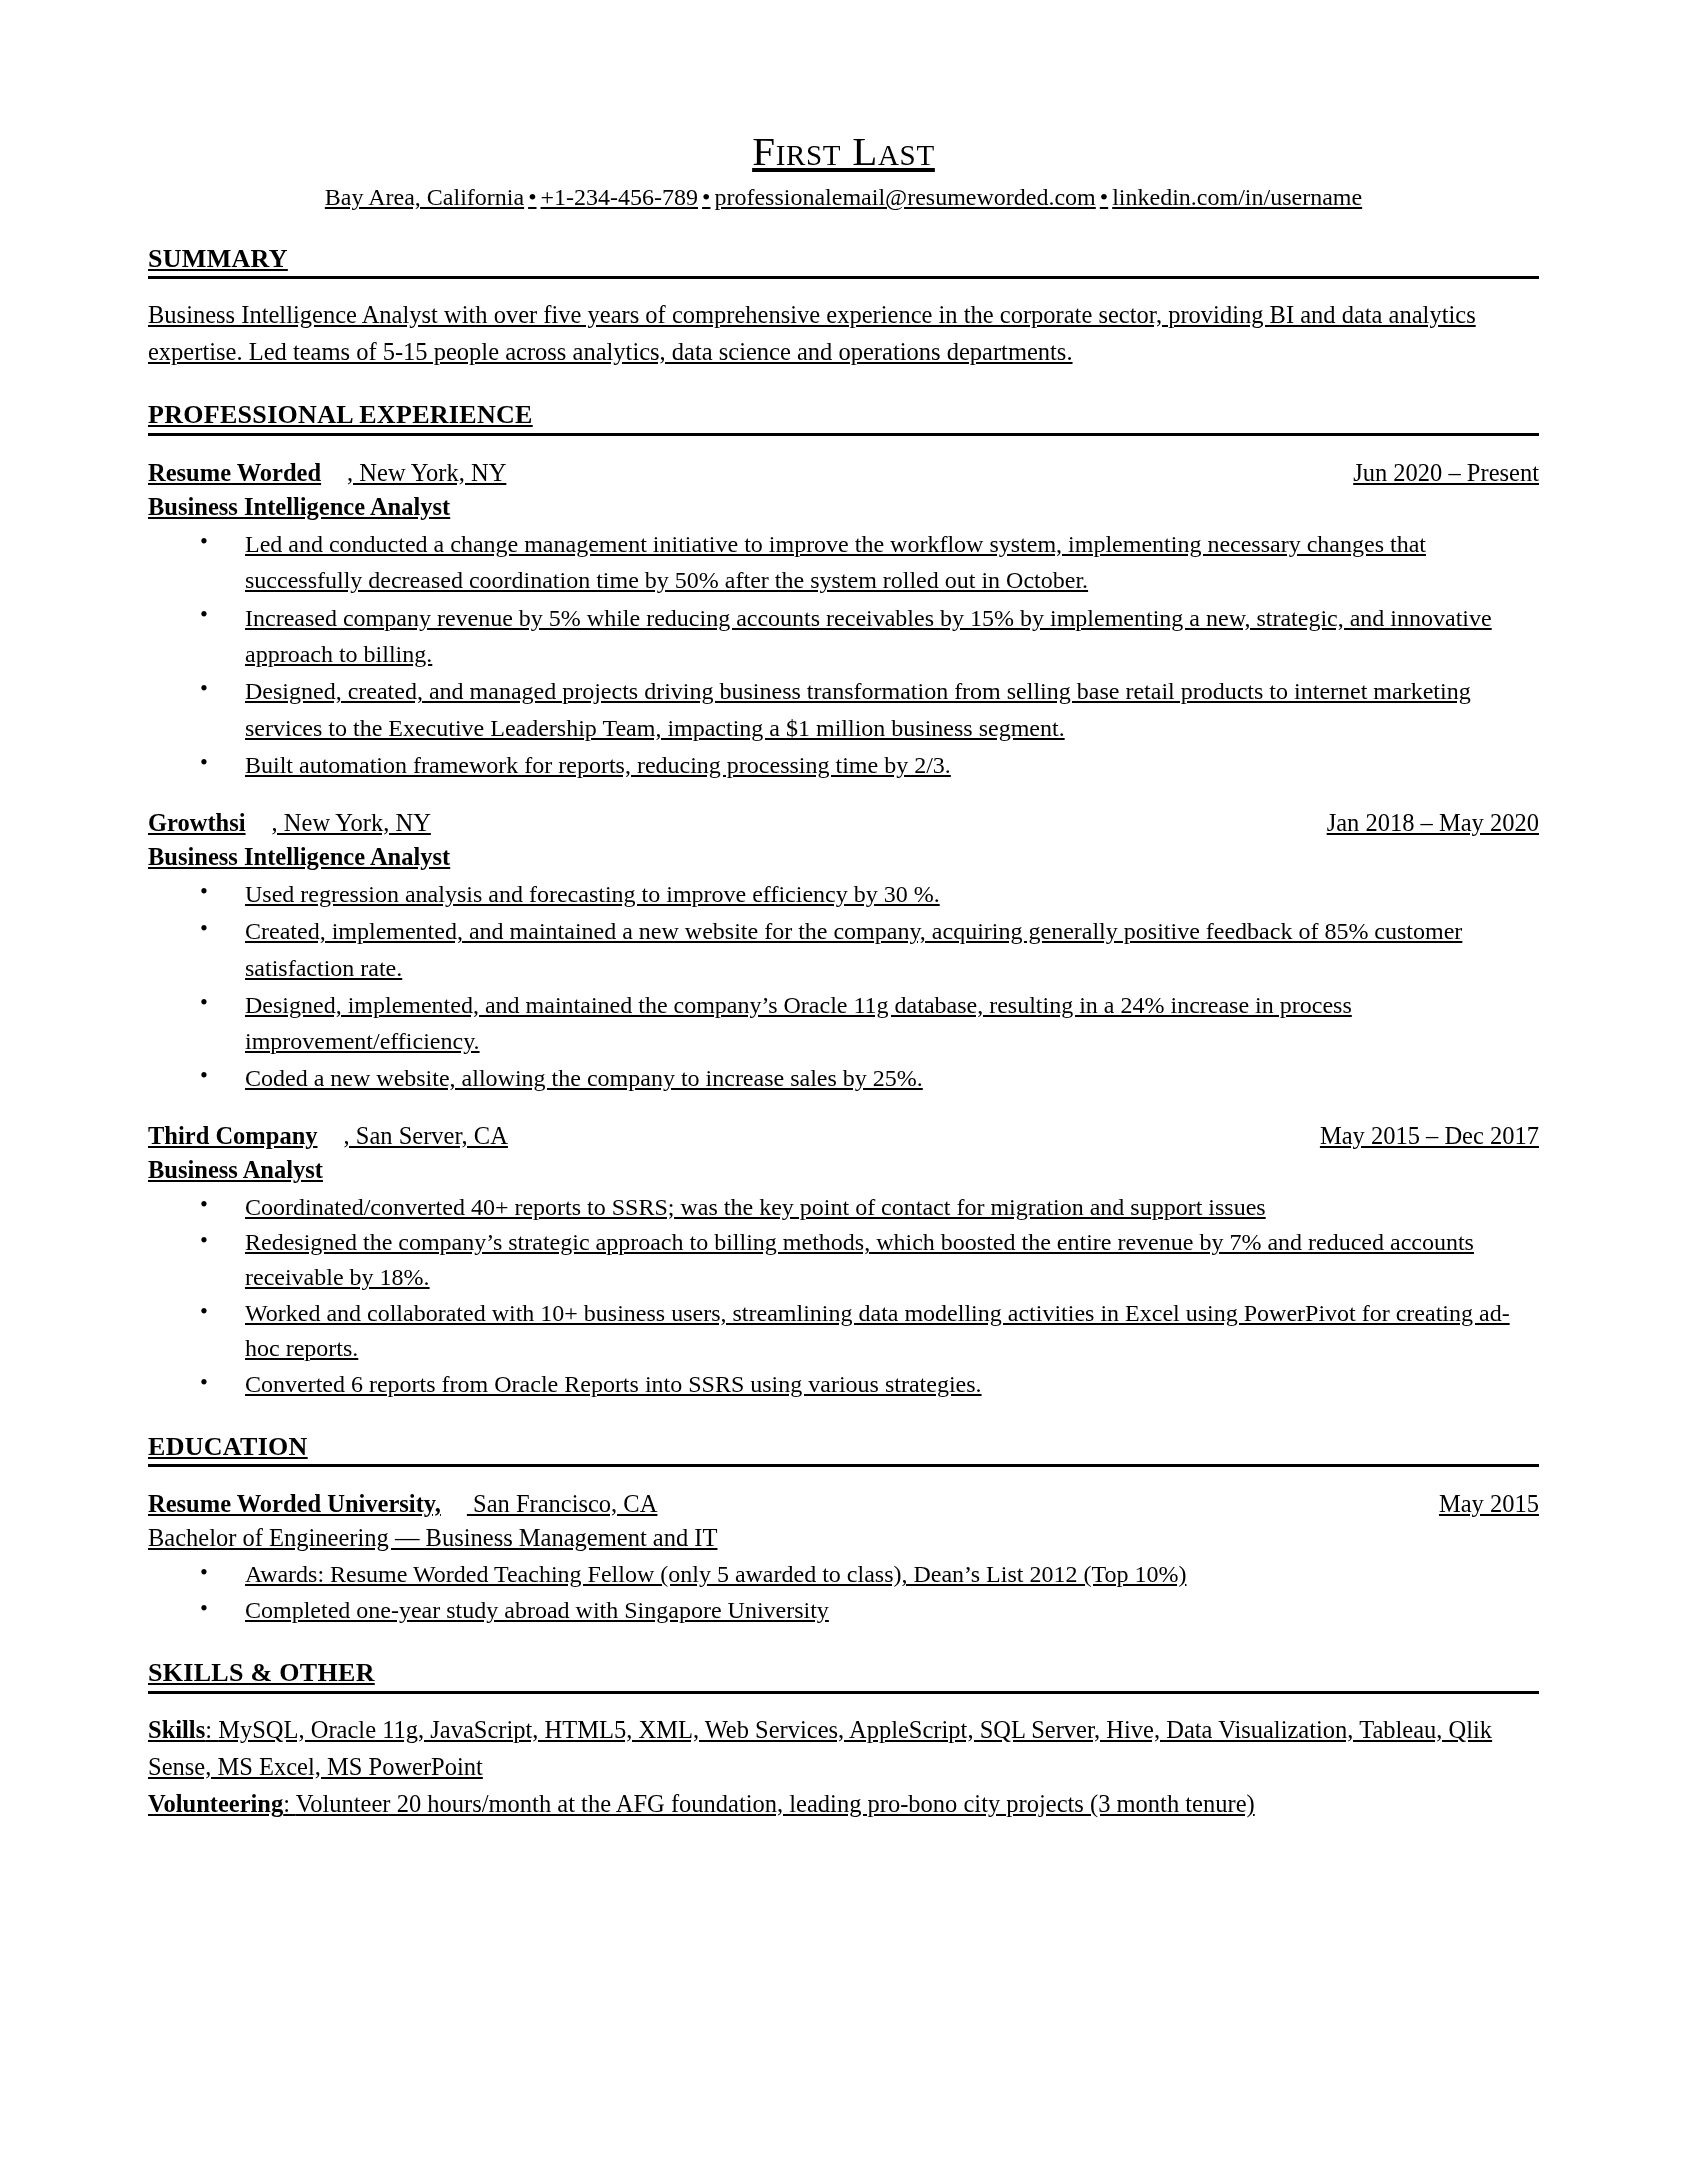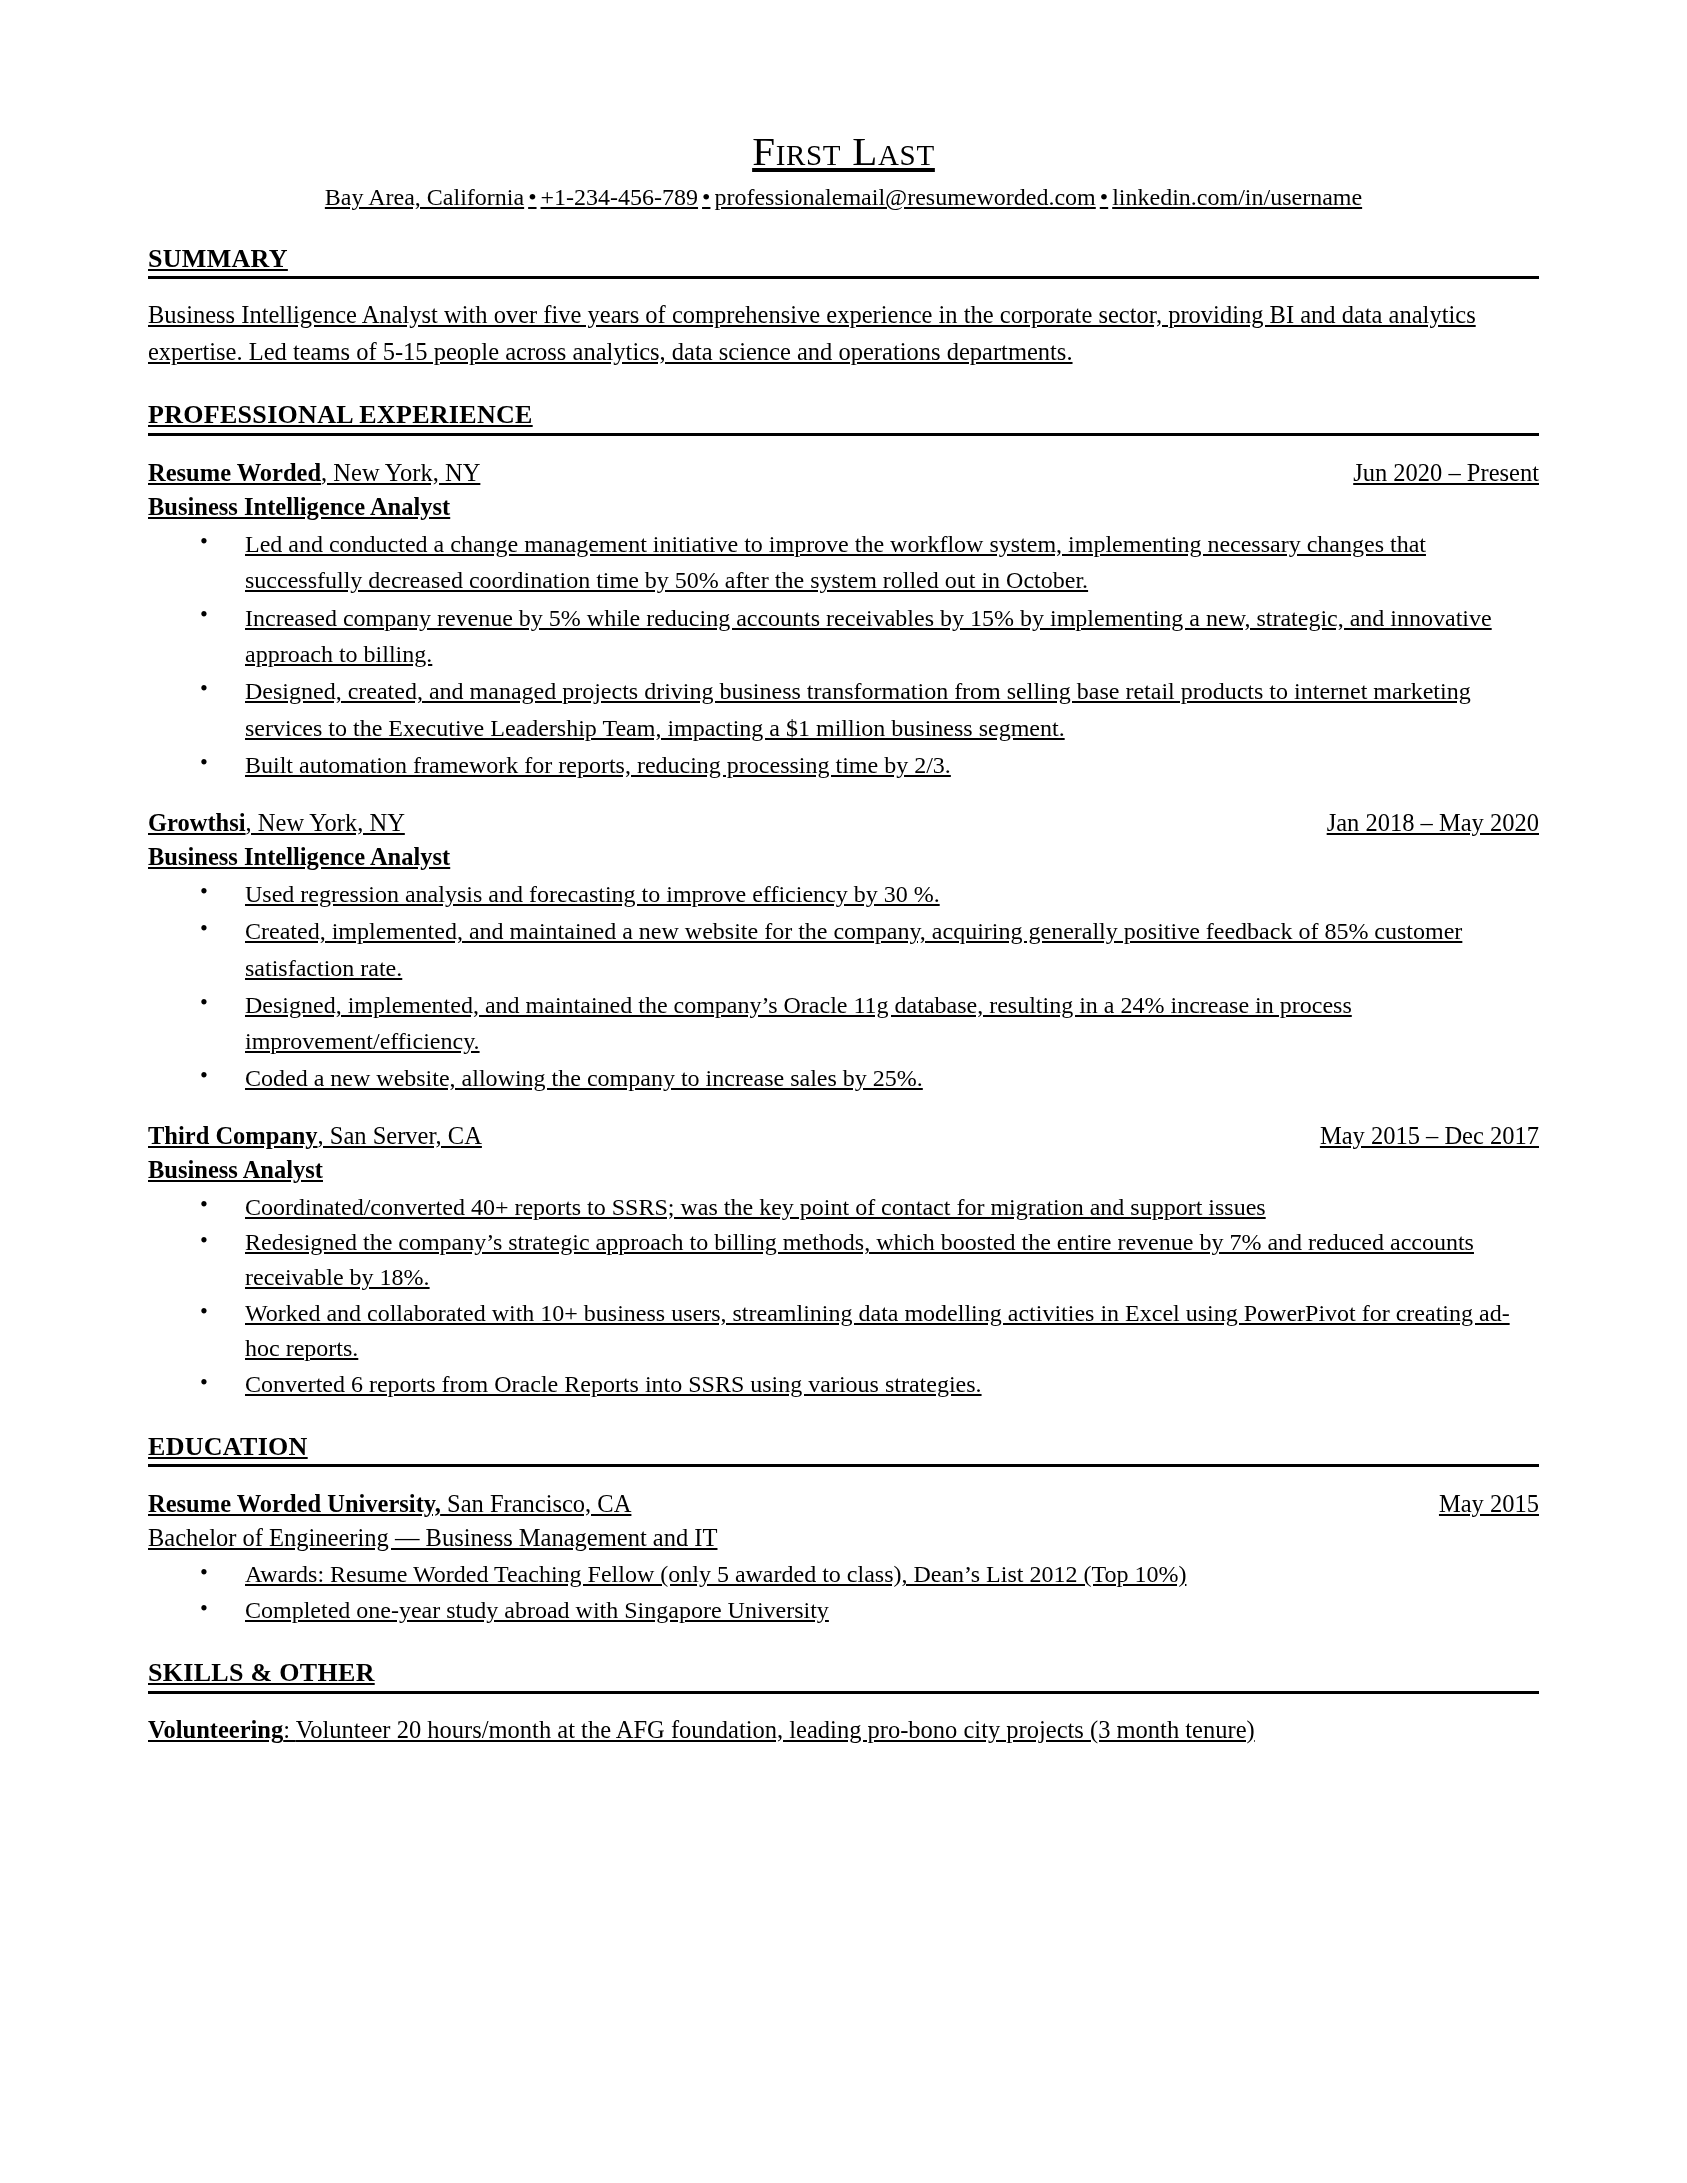--- a/index.html
+++ b/index.html
@@ -82,20 +82,21 @@
     justify-content: space-between;
     align-items: baseline;
     font-size: 24.5px;
     line-height: 1.38;
   }
   .entry-org {
     font-weight: 700;
   }
   .entry-loc {
     font-weight: 400;
+    padding-left: 26px;
   }
   .entry-date {
     font-weight: 400;
     white-space: nowrap;
     padding-left: 20px;
   }
   .entry-role {
     font-size: 24.5px;
     font-weight: 700;
     line-height: 1.38;
@@ -219,19 +220,20 @@
               <li>Completed one-year study abroad with Singapore University</li>
             </ul>
           </div>
         </div>
     </div>
 
     <div class="section">
       <div class="section-title">SKILLS &amp; OTHER</div>
       <div class="rule"></div>
       <div class="skills-block" id="skills-list">
+          <div class="skills-line"><span class="label">Skills</span><span>: </span><span>MySQL, Oracle 11g, JavaScript, HTML5, XML, Web Services, AppleScript, SQL Server, Hive, Data Visualization, Tableau, Qlik Sense, MS Excel, MS PowerPoint</span></div>
           <div class="skills-line"><span class="label">Volunteering</span><span>: </span><span>Volunteer 20 hours/month at the AFG foundation, leading pro-bono city projects (3 month tenure)</span></div>
         </div>
     </div>
 
   </div>
 </div>
 
 
 </body></html>

